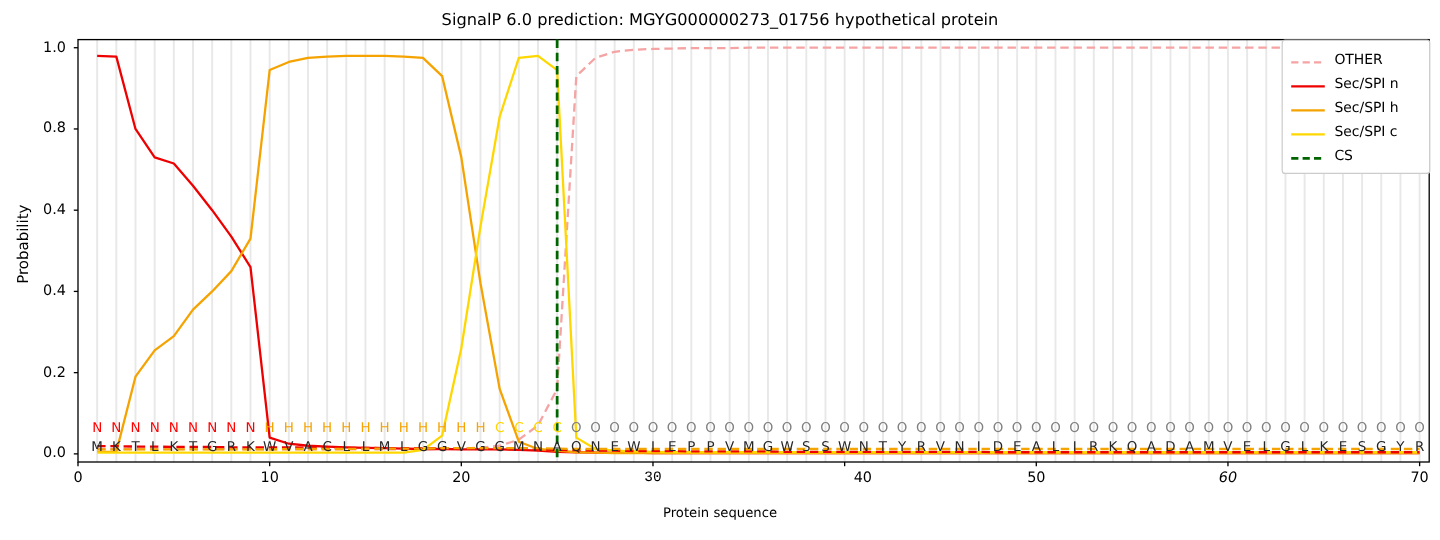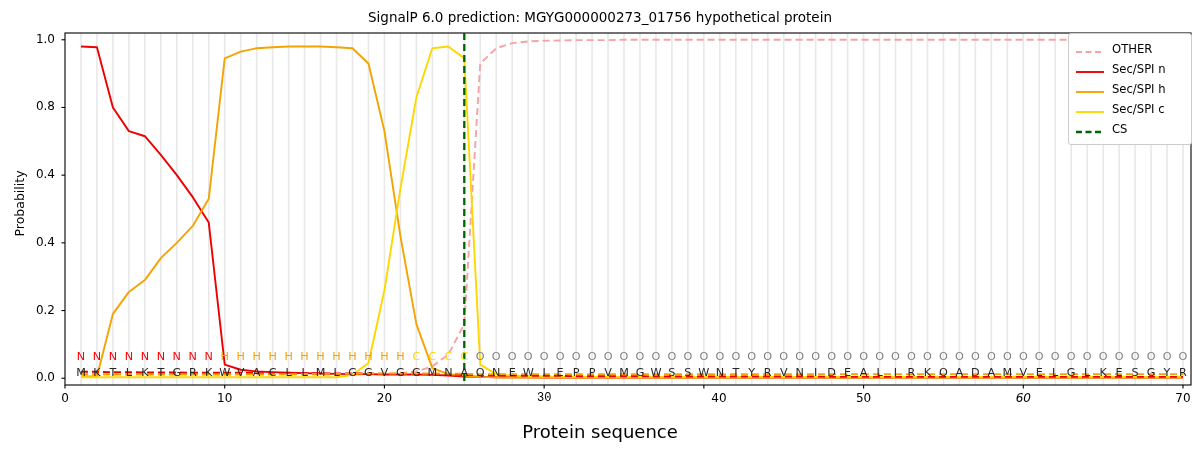--- a/index.html
+++ b/index.html
@@ -42,21 +42,21 @@
     font-size: 12.5px;
     color: #000000;
     transform: rotate(-90deg);
   }
   #xlabel {
     position: absolute;
     left: 0;
     top: 421px;
     width: 1200px;
     text-align: center;
-    font-size: 18px;
+    font-size: 11px;
     color: #000000;
   }
   .tick-label {
     position: absolute;
     font-size: 12px;
     color: #000000;
     white-space: nowrap;
   }
   .ytick-label { text-align: right; }
   .xtick-label { text-align: center; }

